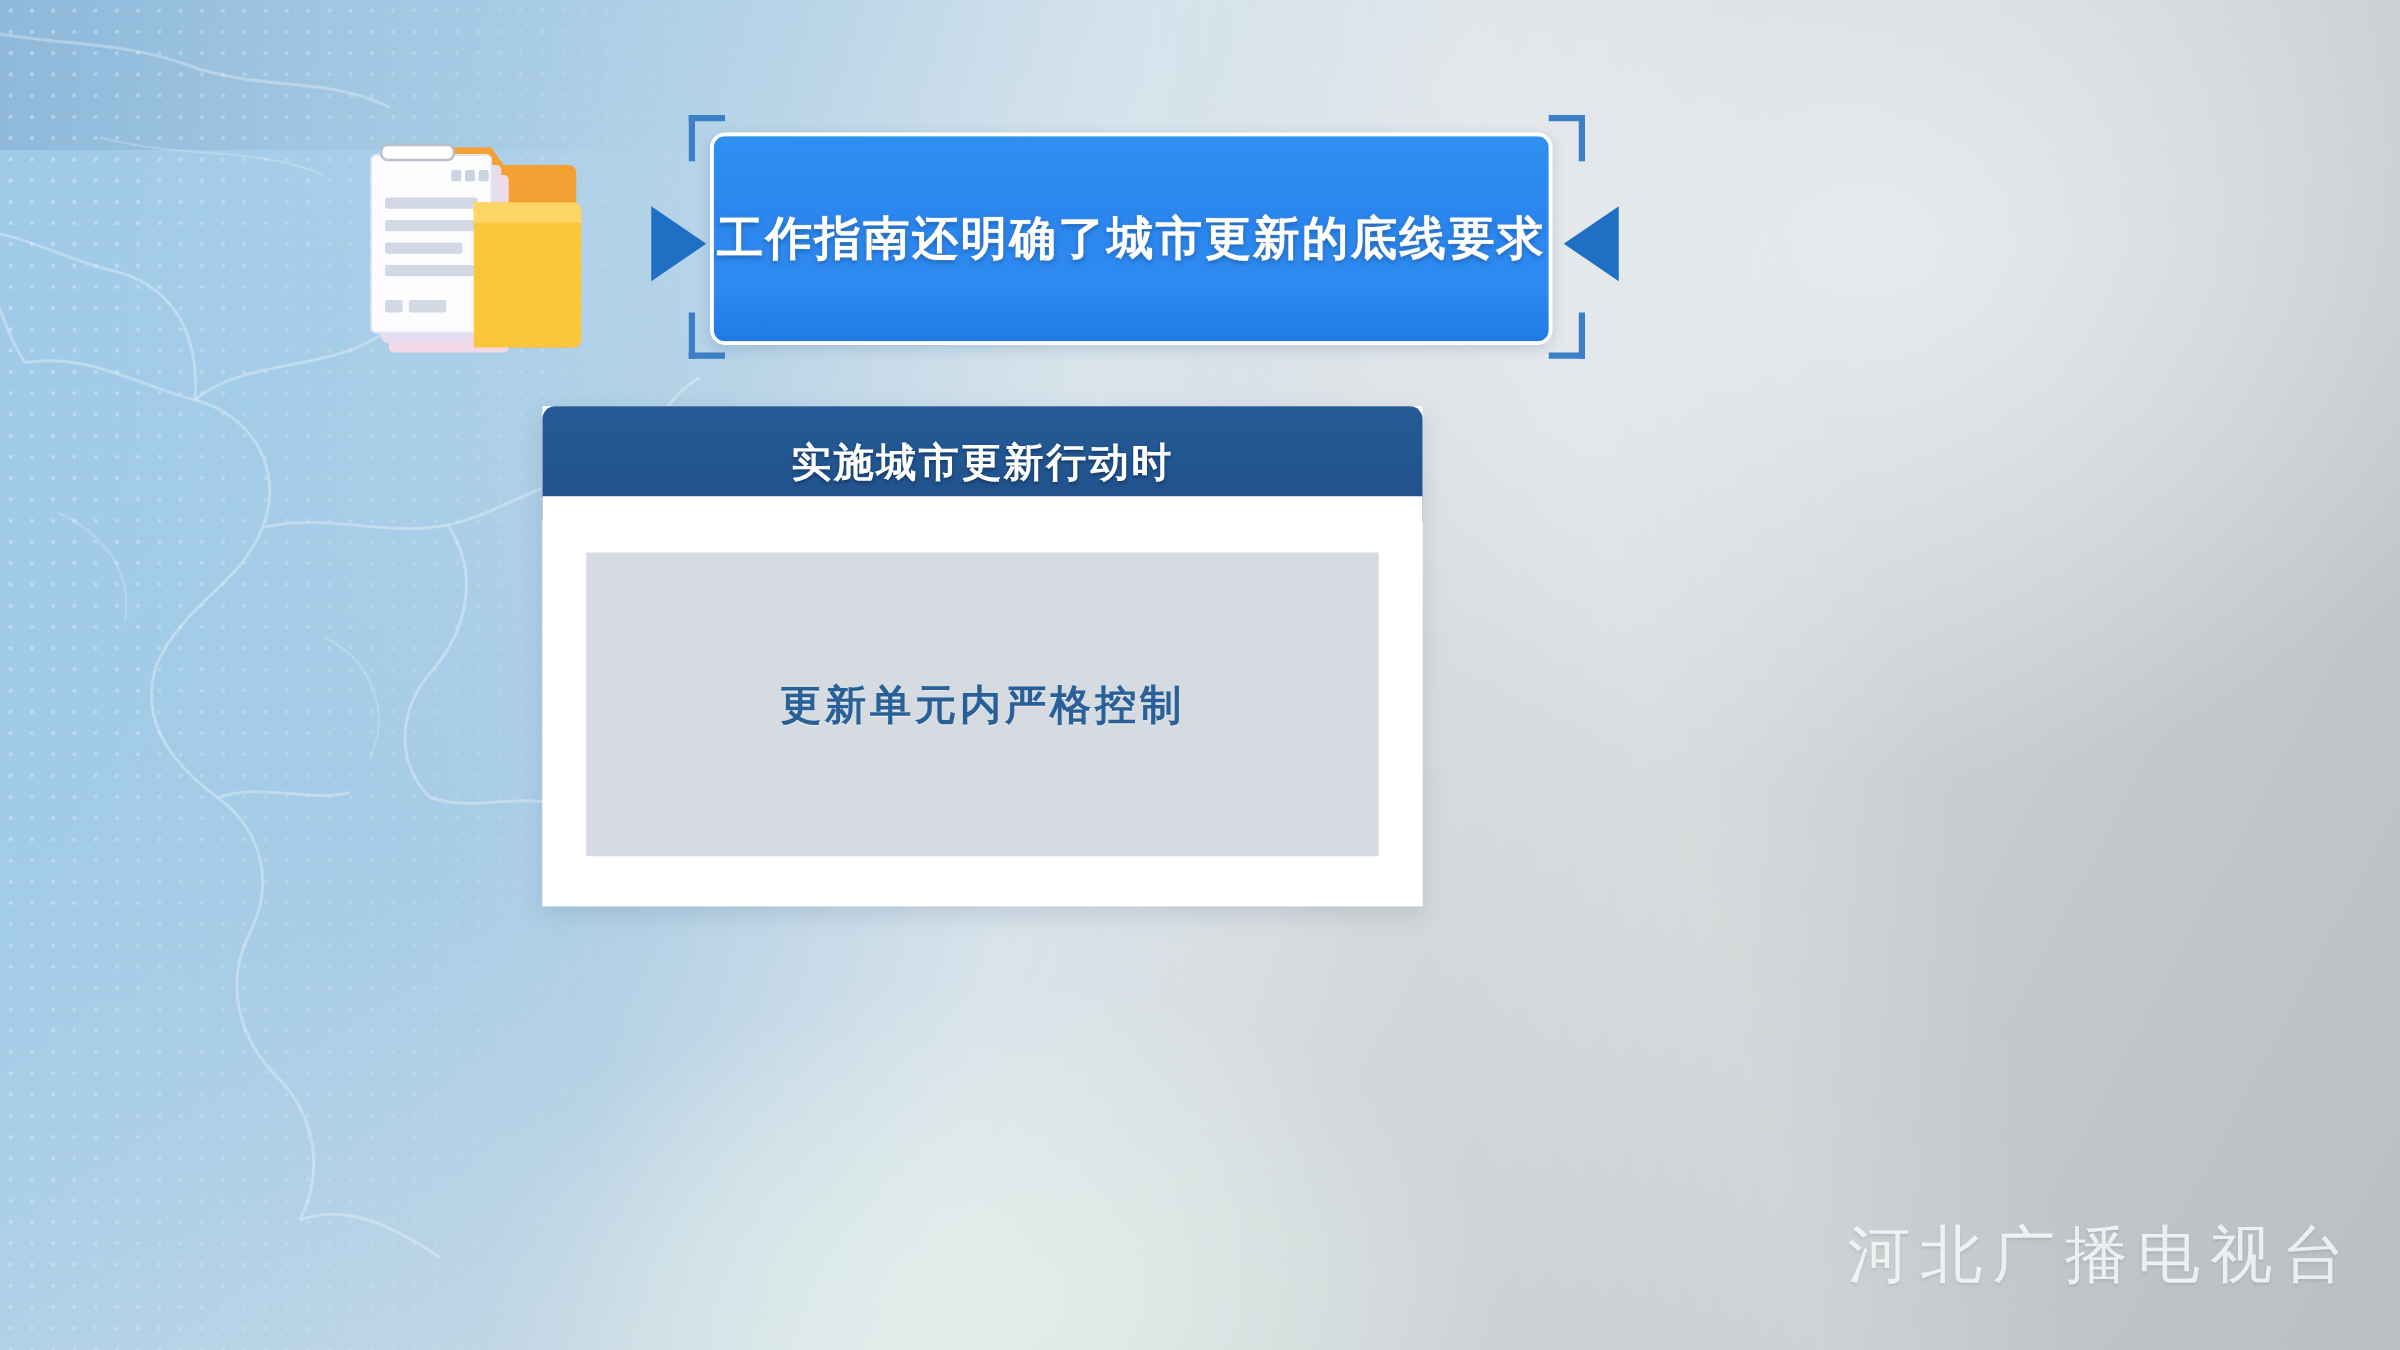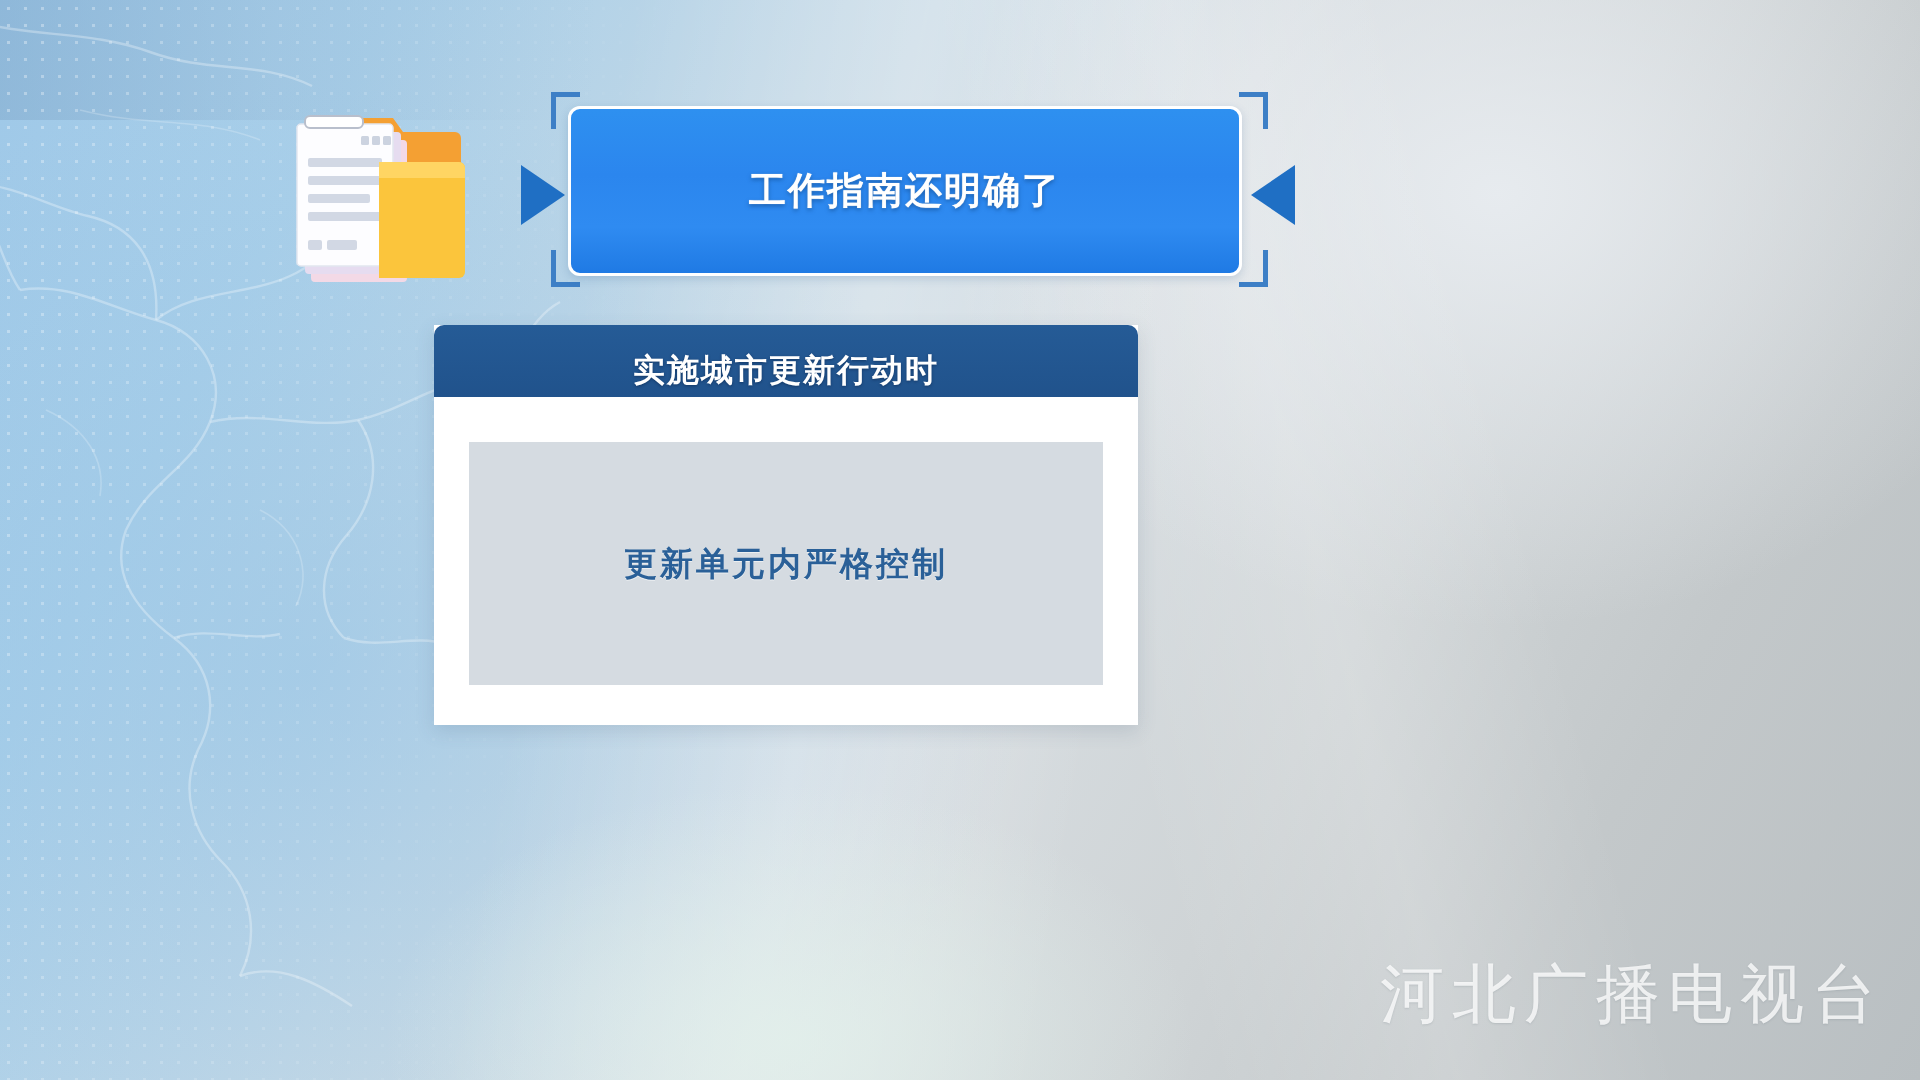--- a/index.html
+++ b/index.html
@@ -112,21 +112,21 @@
   .inner-line{
     color:#2a6098;font-size:33px;font-weight:bold;letter-spacing:3px;
     line-height:1.25;white-space:nowrap;
     text-shadow:0 1px 0 rgba(255,255,255,.55);
   }
 
   
   .watermark{
     position:absolute;right:36px;bottom:42px;
     font-family:"Liberation Serif","DejaVu Serif",serif;
-    font-size:64px;letter-spacing:8px;color:rgba(255,255,255,.78);
+    font-size:50px;letter-spacing:8px;color:rgba(255,255,255,.78);
     text-shadow:0 1px 2px rgba(120,130,140,.25);
     white-space:nowrap;user-select:none;
   }
 </style>
 </head>
 <body>
 
 <div id="stage">
 
   <div class="bg-sheen"></div>
@@ -188,20 +188,21 @@
   <div class="tri tri-left"></div>
   <div class="tri tri-right"></div>
 
   <div class="bracket bk-tl"></div>
   <div class="bracket bk-bl"></div>
   <div class="bracket bk-tr"></div>
   <div class="bracket bk-br"></div>
 
   <div class="banner">
     <div class="banner-line">工作指南还明确了</div>
+    <div class="banner-line">城市更新的底线要求</div>
   </div>
 
   <div class="card"></div>
   <div class="card-header">
     <div class="card-header-text">实施城市更新行动时</div>
   </div>
   <div class="card-body">
     <div class="inner-box">
       <div class="inner-line">更新单元内严格控制</div>
     </div>

